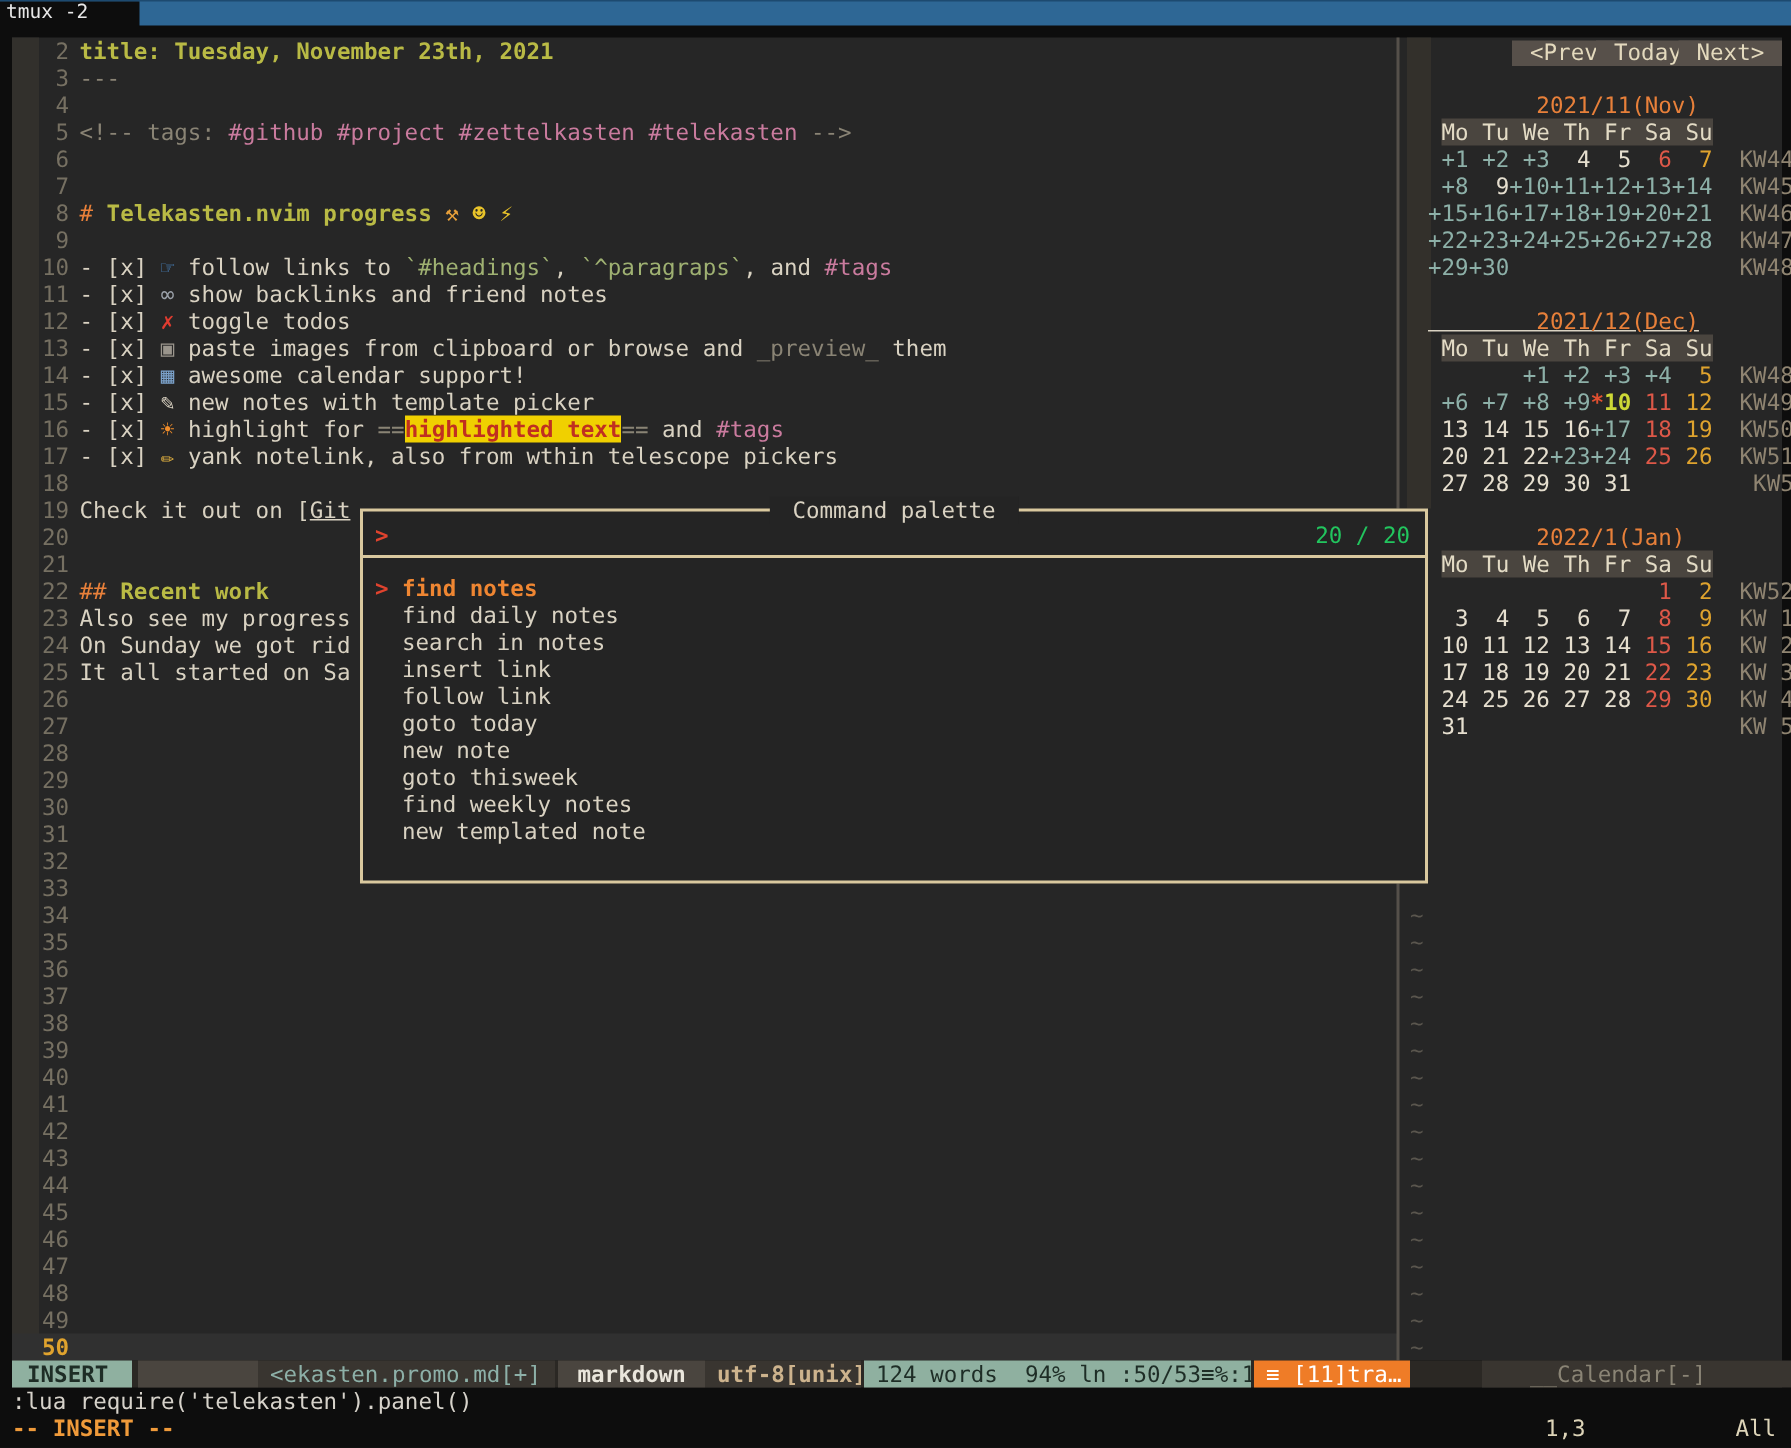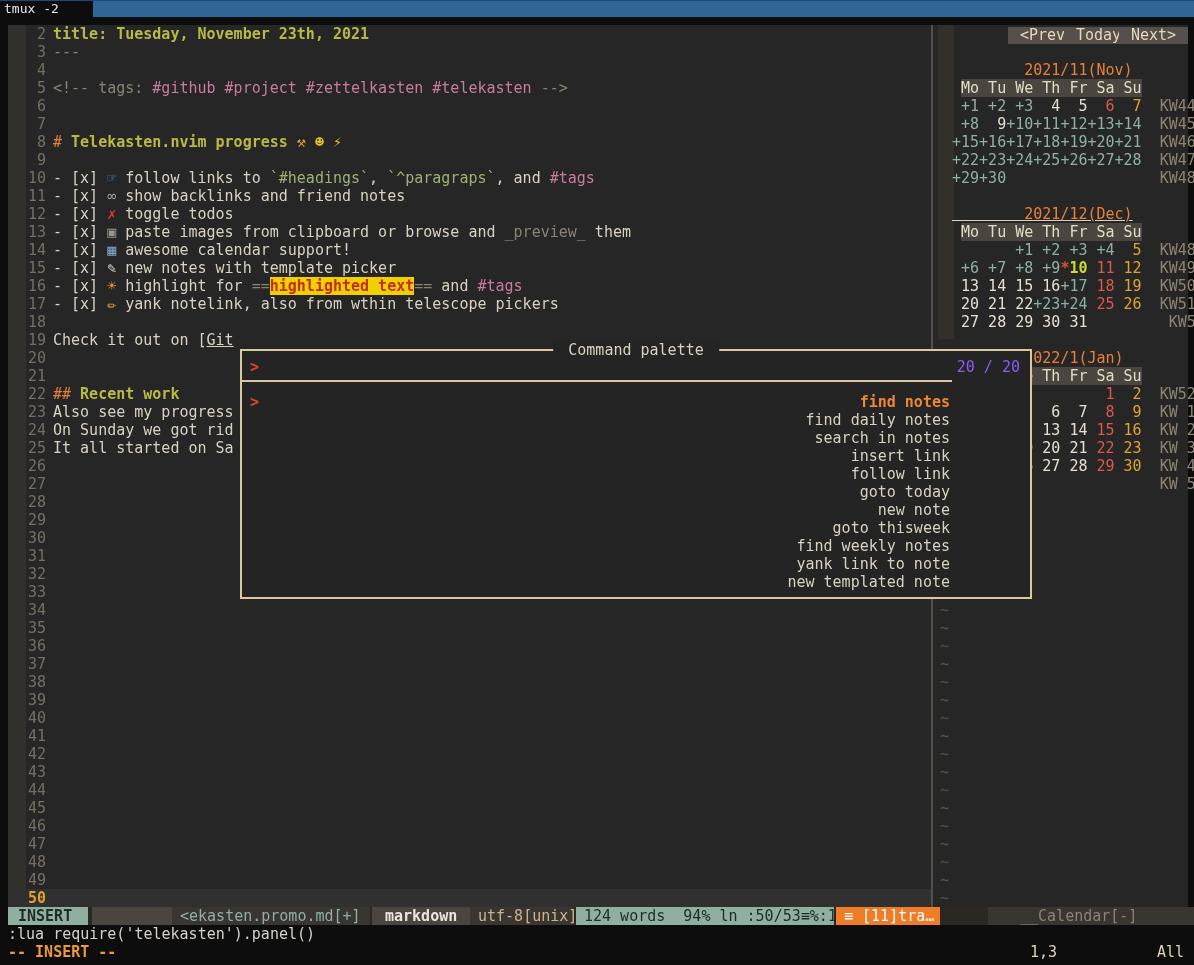--- a/index.html
+++ b/index.html
@@ -54,40 +54,40 @@
   .k-sat   { color:#dd5848; }
   .k-sun   { color:#dfa32e; }
   .k-today { color:#cdd836; font-weight:bold; }
   .k-star  { color:#e04f30; font-weight:bold; }
   .k-kw    { color:#8f8471; }
   .nav-chip { position:absolute; top:27px; height:17px; background:#57504a; color:#e3d9bd;
     font-size:15px; line-height:17px; padding:0 12px; }
   .tilde { position:absolute; left:940px; color:#5a564e; font-size:15px; line-height:18px; }
 
   
-  #palette { left:240px; top:349px; width:792px; height:250px; background:#242424;
-    border:2px solid #d9c89e; z-index:10;text-align:right; }
+  #palette { left:240px; top:339px; width:712px; height:250px; background:#242424;
+    border:2px solid #d9c89e; z-index:10; }
   #palette-title { position:absolute; top:-10px; left:50%; transform:translateX(-50%);
     background:#242424; color:#d9d2c2; font-size:15px; padding:0 6px; white-space:pre; }
   #palette-prompt { position:absolute; left:8px; top:7px; color:#e0432e; font-size:15px; font-weight:bold; }
-  #palette-counter { position:absolute; right:10px; top:7px; color:#8b5cf6; font-size:15px; }
+  #palette-counter { position:absolute; right:10px; top:7px; color:#22c55e; font-size:15px; }
   #palette-div { position:absolute; left:-2px; top:29px; width:712px; height:2px; background:#d9c89e; }
   #palette-list { position:absolute; left:0; top:42px; width:708px; }
   .p-item { position:relative; height:18px; font-size:15px; line-height:18px; color:#d9d2c2; white-space:pre; padding-left:26px; }
   .p-item .caret { position:absolute; left:8px; color:#e0432e; font-weight:bold; }
   .p-item.sel { color:#ef8632; font-weight:bold; }
 
   
   #statusline { left:8px; top:907px; width:1180px; height:18px; background:#2b2824; }
   .seg { position:absolute; top:0; height:18px; font-size:15px; line-height:18px; white-space:pre; overflow:hidden; }
   #seg-mode  { left:0; width:80px; background:#8fb0a0; color:#1e2d26; font-weight:bold; padding-left:10px; }
   #seg-branch{ left:84px; width:80px; background:#4a453f; color:#cdb38d; padding-left:6px; }
   #seg-file  { left:164px; width:198px; background:#393530; color:#8db0a8; padding-left:8px; }
   #seg-ft    { left:364px; width:98px; background:#4a453f; color:#eae6dc; font-weight:bold; padding-left:13px; }
-  #seg-enc   { left:462px; width:104px; background:#393530; color:#cdb38d; padding-left:8px; }
+  #seg-enc   { left:462px; width:104px; background:#393530; color:#cdb38d; padding-left:8px;font-weight:bold; }
   #seg-words { left:568px; width:258px; background:#8fb0a0; color:#1e2d26; padding-left:8px; }
   #seg-tabs  { left:828px; width:104px; background:#ef7c27; color:#ffffff; padding-left:8px; }
   #seg-cal   { left:980px; width:254px; background:#393530; color:#8a8475; padding-left:32px; }
 
   
   #cmdline { left:8px; top:925px; color:#d6d2ca; font-size:15px; line-height:18px; white-space:pre; }
   #modeline { left:8px; top:943px; color:#ef9a3a; font-size:15px; line-height:18px; font-weight:bold; white-space:pre; }
   #ruler { left:1030px; top:943px; color:#ddd4b8; font-size:15px; line-height:18px; }
   #scrollpos { left:1157px; top:943px; color:#ddd4b8; font-size:15px; line-height:18px; }
 </style>
@@ -217,21 +217,20 @@
     <div id="palette-list">
         <div class="p-item sel"><span class="caret">&gt;</span><span>find notes</span></div>
         <div class="p-item"><span>find daily notes</span></div>
         <div class="p-item"><span>search in notes</span></div>
         <div class="p-item"><span>insert link</span></div>
         <div class="p-item"><span>follow link</span></div>
         <div class="p-item"><span>goto today</span></div>
         <div class="p-item"><span>new note</span></div>
         <div class="p-item"><span>goto thisweek</span></div>
         <div class="p-item"><span>find weekly notes</span></div>
-        <div class="p-item"><span>yank link to note</span></div>
         <div class="p-item"><span>new templated note</span></div>
       </div>
   </div>
 
   <div id="statusline" class="abs">
     <div id="seg-mode" class="seg">INSERT</div>
     <div id="seg-branch" class="seg">
       
       
     </div>

